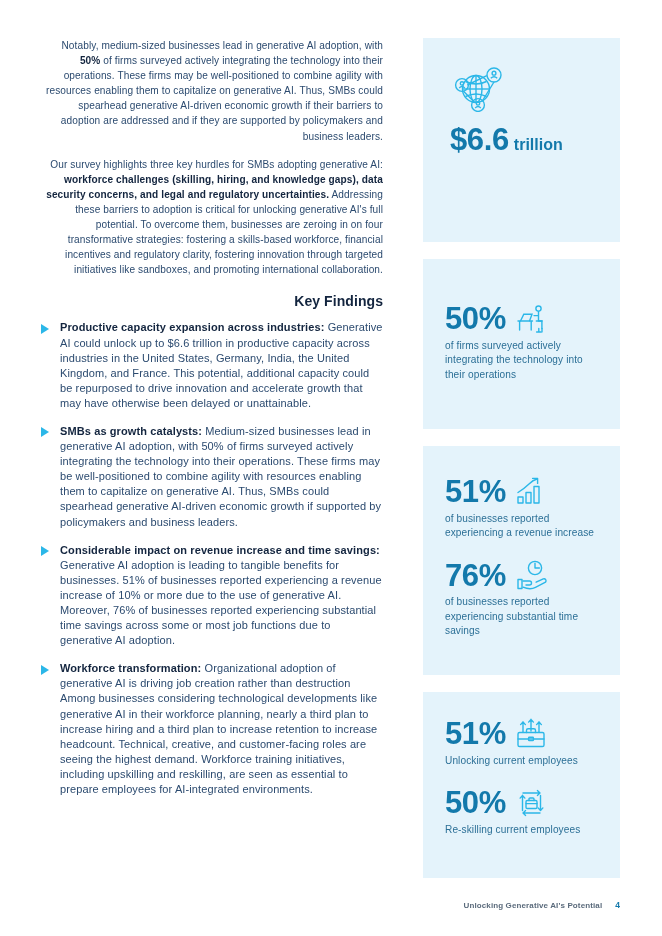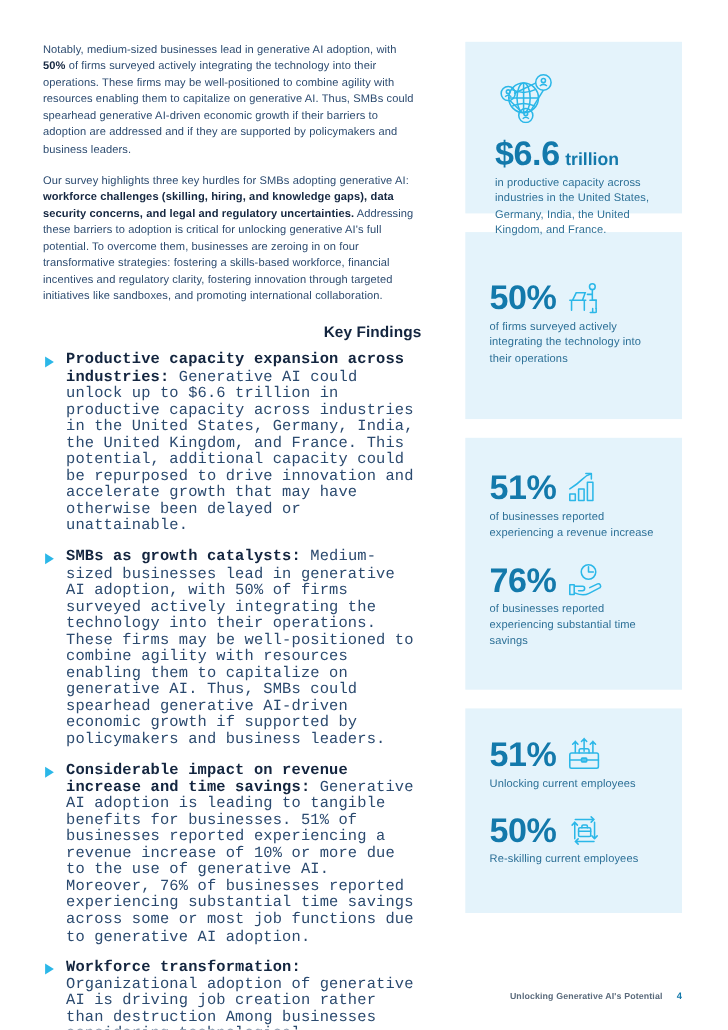--- a/index.html
+++ b/index.html
@@ -28,20 +28,21 @@
     left: 39px;
     top: 38px;
     width: 344px;
   }
   .body-para {
     color: #2b4a6f;
     font-size: 10.1px;
     line-height: 15.1px;
     margin: 0 0 13px 0;
     letter-spacing: 0.01em;
+    text-align: right;
   }
   .body-para b, .bold {
     color: #13253f;
     font-weight: bold;
   }
 
   .section-title {
     color: #13253f;
     font-size: 14px;
     font-weight: bold;
@@ -53,24 +54,23 @@
   .findings {
     margin: 0;
     padding: 0;
     list-style: none;
   }
   .finding {
     position: relative;
     padding-left: 21px;
     margin-bottom: 13px;
     color: #2b4a6f;
-    font-size: 14px;
+    font-size: 11px;
     line-height: 15.1px;
     letter-spacing: 0.01em;
-    font-family: Liberation Mono, monospace;
   }
   .finding .tri {
     position: absolute;
     left: 2px;
     top: 3.5px;
     width: 0;
     height: 0;
     border-top: 5px solid transparent;
     border-bottom: 5px solid transparent;
     border-left: 8px solid #2bb7e8;
@@ -86,21 +86,21 @@
     left: 423px;
     top: 38px;
     width: 197px;
   }
   .card {
     background: #e4f3fb;
     box-sizing: border-box;
     padding: 22px 20px 20px 22px;
     margin-bottom: 17px;
   }
-  .card-1 { height: 156px; padding-left: 27px; }
+  .card-1 { height: 204px; padding-left: 27px; }
   .card-2 { height: 170px; padding-top: 44px; }
   .card-3 { height: 229px; padding-top: 30px; }
   .card-4 { height: 186px; padding-top: 26px; }
 
   .globe-wrap {
     margin: 4px 0 12px 4px;
   }
 
   .stat-line {
     display: flex;
@@ -218,21 +218,20 @@
           <line x1="40" y1="18" x2="28" y2="37.5"></line>
           <line x1="9.5" y1="27.3" x2="19.5" y2="37.2"></line>
         </svg>
       </div>
       <div class="stat-group">
         <div class="stat-line">
           <div>
             <span class="stat-num">$6.6</span><span class="stat-suffix">trillion</span>
           </div>
         </div>
-        <div class="stat-caption">in productive capacity across industries in the United States, Germany, India, the United Kingdom, and France.</div>
       </div>
     </div>
 
     <div class="card card-2">
       <div class="stat-group">
         <div class="stat-line">
           <span class="stat-num">50%</span>
           <span>
             <svg class="icon-svg" width="32" height="30" viewBox="0 0 32 30" fill="none" stroke="#2bb7e8" stroke-width="1.4" stroke-linecap="round">
               <circle cx="23.5" cy="4.6" r="2.6"></circle>

